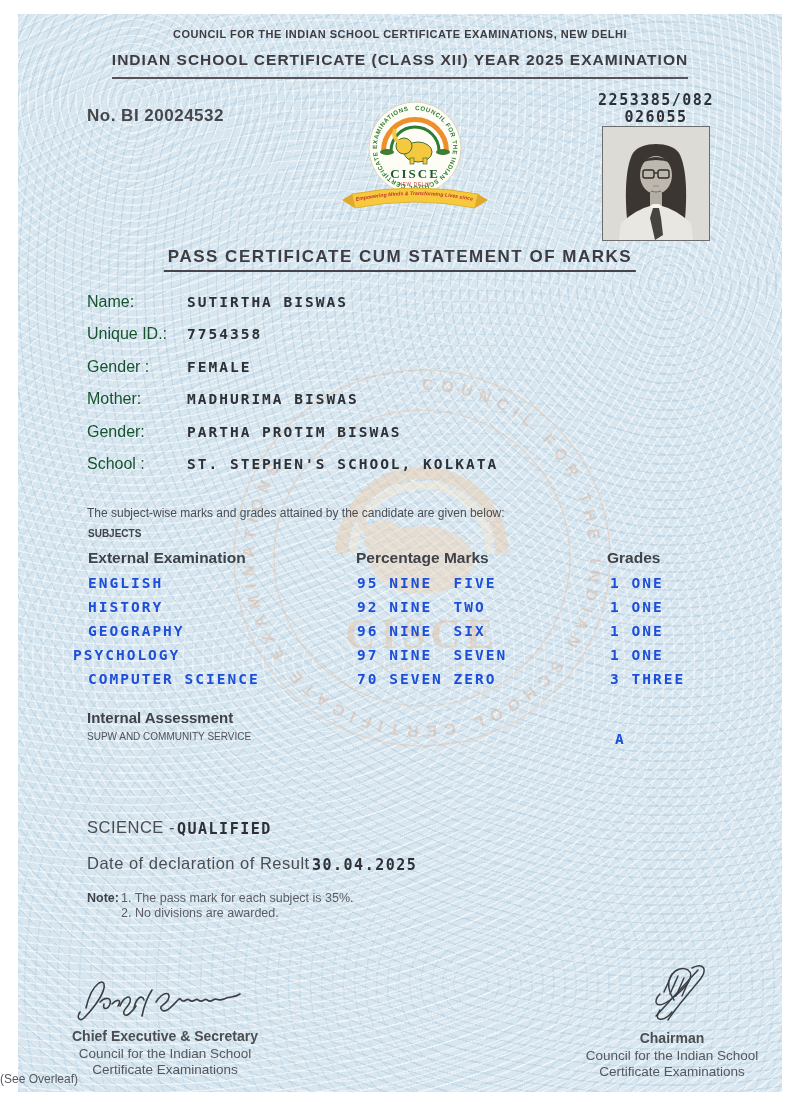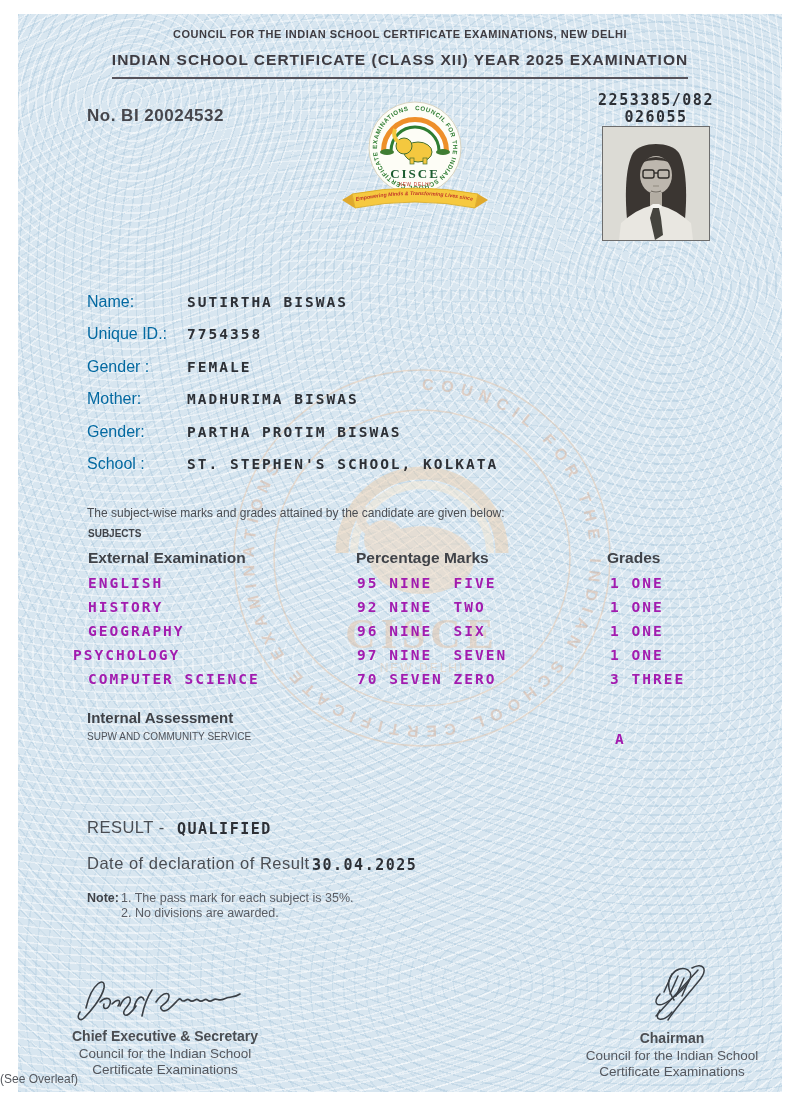--- a/index.html
+++ b/index.html
@@ -14,25 +14,25 @@
       repeating-radial-gradient(circle at 15% 8%,  rgba(255,255,255,.45) 0 1.5px, rgba(255,255,255,0) 1.5px 8px),
       repeating-radial-gradient(circle at 85% 25%, rgba(167,197,218,.38) 0 1.5px, rgba(167,197,218,0) 1.5px 9px),
       repeating-radial-gradient(circle at 40% 60%, rgba(255,255,255,.38) 0 1.5px, rgba(255,255,255,0) 1.5px 10px),
       repeating-radial-gradient(circle at 60% 90%, rgba(173,202,222,.32) 0 1.5px, rgba(173,202,222,0) 1.5px 11px);
   }
   .abs{position:absolute;z-index:2;}
   .hdr1{width:100%;text-align:center;font-weight:bold;font-size:11px;letter-spacing:.5px;color:#3e3b41;}
   .hdr2{width:100%;text-align:center;font-weight:bold;font-size:15.5px;letter-spacing:1px;color:#3e3b41;}
   .rule{background:#55525a;height:2px;}
   .certno{font-size:17px;font-weight:600;color:#46464c;letter-spacing:.5px;}
-  .mono{font-family:"DejaVu Sans Mono",monospace;font-weight:bold;color:#a21caf;font-size:14.5px;letter-spacing:2px;white-space:pre;}
+  .mono{font-family:"DejaVu Sans Mono",monospace;font-weight:bold;color:#1d4ed8;font-size:14.5px;letter-spacing:2px;white-space:pre;}
   .mono-sm{font-family:"DejaVu Sans Mono",monospace;font-weight:bold;color:#2d3036;font-size:15px;letter-spacing:1.5px;white-space:pre;}
   .title{left:50%;transform:translateX(-50%);font-size:17px;font-weight:bold;letter-spacing:1.5px;color:#3c3c42;
          border-bottom:2px solid #47444b;padding:0 4px 3px 4px;white-space:nowrap;}
-  .flabel{font-size:16px;color:#0369a1;}
+  .flabel{font-size:16px;color:#14532d;}
   .fvalue{font-family:"DejaVu Sans Mono",monospace;font-weight:bold;color:#2d3036;font-size:14.5px;letter-spacing:2px;white-space:pre;}
   .intro{font-size:12px;color:#4a4d53;}
   .sechead{font-size:10px;font-weight:bold;color:#3f4248;}
   .colhead{font-size:15.5px;font-weight:bold;color:#3f4248;}
   .sans-row{font-size:10px;color:#4f5259;}
   .result-label{font-size:16.5px;color:#4a4d53;letter-spacing:.5px;}
   .note-label{font-size:12.5px;font-weight:bold;color:#3f4248;}
   .note-line{font-size:12.5px;color:#5a5d64;}
   .sigtitle{font-size:14px;font-weight:bold;color:#4a4d52;text-align:center;}
   .sigorg{font-size:13.5px;color:#54575e;text-align:center;}
@@ -121,20 +121,21 @@
       <line x1="51" y1="46" x2="55" y2="46"></line>
     </g>
     <line x1="50" y1="59" x2="56" y2="59" stroke="#8f897f" stroke-width="1"></line>
     <path d="M48 64 Q53 66 58 64" stroke="#6f6a61" stroke-width="1.2" fill="none"></path>
     <rect x="47" y="66" width="12" height="13" fill="#b3ada3"></rect>
     <path d="M16 113 L18 96 Q34 82 47 79 L59 79 Q72 82 88 96 L90 113 Z" fill="#e9e7e1"></path>
     <path d="M47 79 L53 88 L59 79 L56 77 L50 77 Z" fill="#f4f3ef"></path>
     <path d="M50 81 L56 81 L58 91 L60 108 L52 113 L47 91 Z" fill="#45443e"></path>
   </svg>
 
+  <div class="abs title" style="top:247px;">PASS CERTIFICATE CUM STATEMENT OF MARKS</div>
 
   <div class="abs flabel" style="left:87px;top:293px;">Name:</div>
   <div class="abs fvalue" style="left:187px;top:294px;">SUTIRTHA BISWAS</div>
   <div class="abs flabel" style="left:87px;top:325px;">Unique ID.:</div>
   <div class="abs fvalue" style="left:187px;top:326px;">7754358</div>
   <div class="abs flabel" style="left:87px;top:358px;">Gender :</div>
   <div class="abs fvalue" style="left:187px;top:359px;">FEMALE</div>
   <div class="abs flabel" style="left:87px;top:390px;">Mother:</div>
   <div class="abs fvalue" style="left:187px;top:391px;">MADHURIMA BISWAS</div>
   <div class="abs flabel" style="left:87px;top:423px;">Gender:</div>
@@ -166,21 +167,21 @@
   <div class="abs mono" style="left:610px;top:647px;">1 ONE</div>
 
   <div class="abs mono" style="left:88px;top:671px;">COMPUTER SCIENCE</div>
   <div class="abs mono" style="left:357px;top:671px;">70 SEVEN ZERO</div>
   <div class="abs mono" style="left:610px;top:671px;">3 THREE</div>
 
   <div class="abs sechead" style="left:87px;top:709px;font-size:15px;">Internal Assessment</div>
   <div class="abs sans-row" style="left:87px;top:731px;">SUPW AND COMMUNITY SERVICE</div>
   <div class="abs mono" style="left:615px;top:731px;">A</div>
 
-  <div class="abs result-label" style="left:87px;top:818px;">RESULT -</div>
+  <div class="abs result-label" style="left:87px;top:818px;">SCIENCE -</div>
   <div class="abs mono-sm" style="left:177px;top:820px;">QUALIFIED</div>
   <div class="abs result-label" style="left:87px;top:854px;">Date of declaration of Result -</div>
   <div class="abs mono-sm" style="left:312px;top:856px;">30.04.2025</div>
 
   <div class="abs note-label" style="left:87px;top:891px;">Note:</div>
   <div class="abs note-line" style="left:121px;top:891px;">1. The pass mark for each subject is 35%.</div>
   <div class="abs note-line" style="left:121px;top:906px;">2. No divisions are awarded.</div>
 
   <svg class="abs" style="left:72px;top:972px;" width="185" height="52" viewBox="0 0 185 52" xmlns="http://www.w3.org/2000/svg">
     <g stroke="#3a3f45" stroke-width="1.6" fill="none" stroke-linecap="round">

